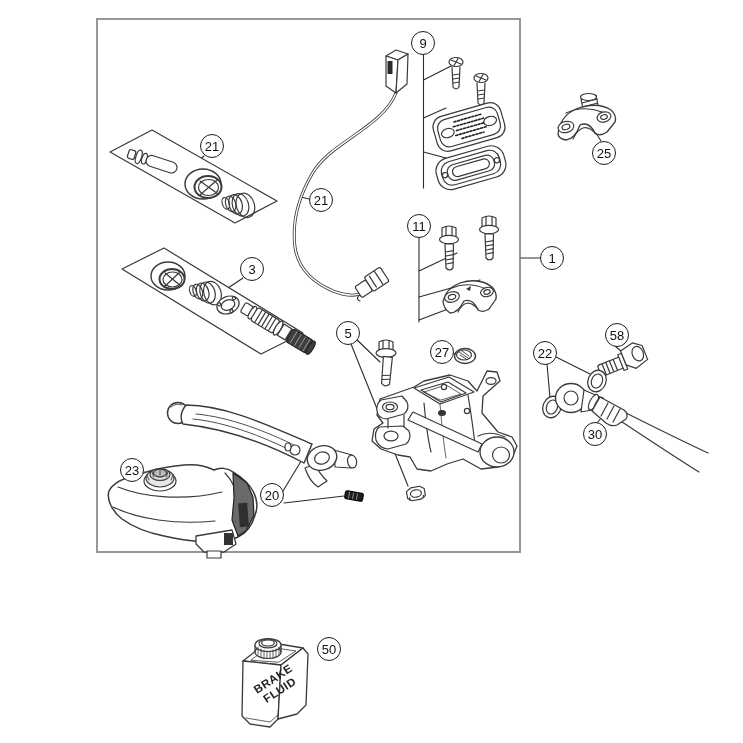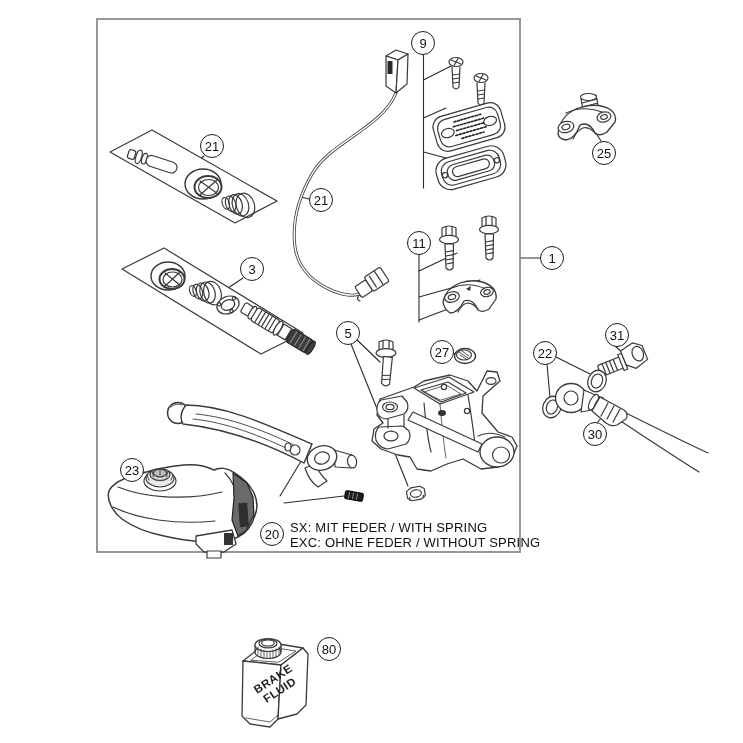--- a/index.html
+++ b/index.html
@@ -386,30 +386,26 @@
         <text x="0" y="0" font-size="11.5" font-weight="bold" fill="#222" stroke="none" font-family="Liberation Sans, sans-serif" letter-spacing="0.5">BRAKE</text>
         <text x="3" y="13" font-size="11.5" font-weight="bold" fill="#222" stroke="none" font-family="Liberation Sans, sans-serif" letter-spacing="0.5">FLUID</text>
       </g>
     </g>
   </svg>
 
   <div class="callout" style="left:411px;top:31px">9</div>
   <div class="callout" style="left:200px;top:134px">21</div>
   <div class="callout" style="left:309px;top:188px">21</div>
   <div class="callout" style="left:240px;top:257px">3</div>
-  <div class="callout" style="left:407px;top:231px">11</div>
+  <div class="callout" style="left:407px;top:214px">11</div>
   <div class="callout" style="left:592px;top:141px">25</div>
   <div class="callout" style="left:540px;top:246px">1</div>
   <div class="callout" style="left:336px;top:321px">5</div>
   <div class="callout" style="left:430px;top:340px">27</div>
-  <div class="callout" style="left:605px;top:323px">31</div>
+  <div class="callout" style="left:605px;top:323px">58</div>
   <div class="callout" style="left:533px;top:341px">22</div>
   <div class="callout" style="left:583px;top:422px">30</div>
   <div class="callout" style="left:120px;top:458px">23</div>
-  <div class="callout" style="left:260px;top:522px">20</div>
-  <div class="callout" style="left:317px;top:637px">80</div>
-
-  <div class="notes">
-    <div>SX: MIT FEDER / WITH SPRING</div>
-    <div>EXC: OHNE FEDER / WITHOUT SPRING</div>
-  </div>
+  <div class="callout" style="left:260px;top:483px">20</div>
+  <div class="callout" style="left:317px;top:637px">50</div>
+
 
 </div>
 
 </body></html>

